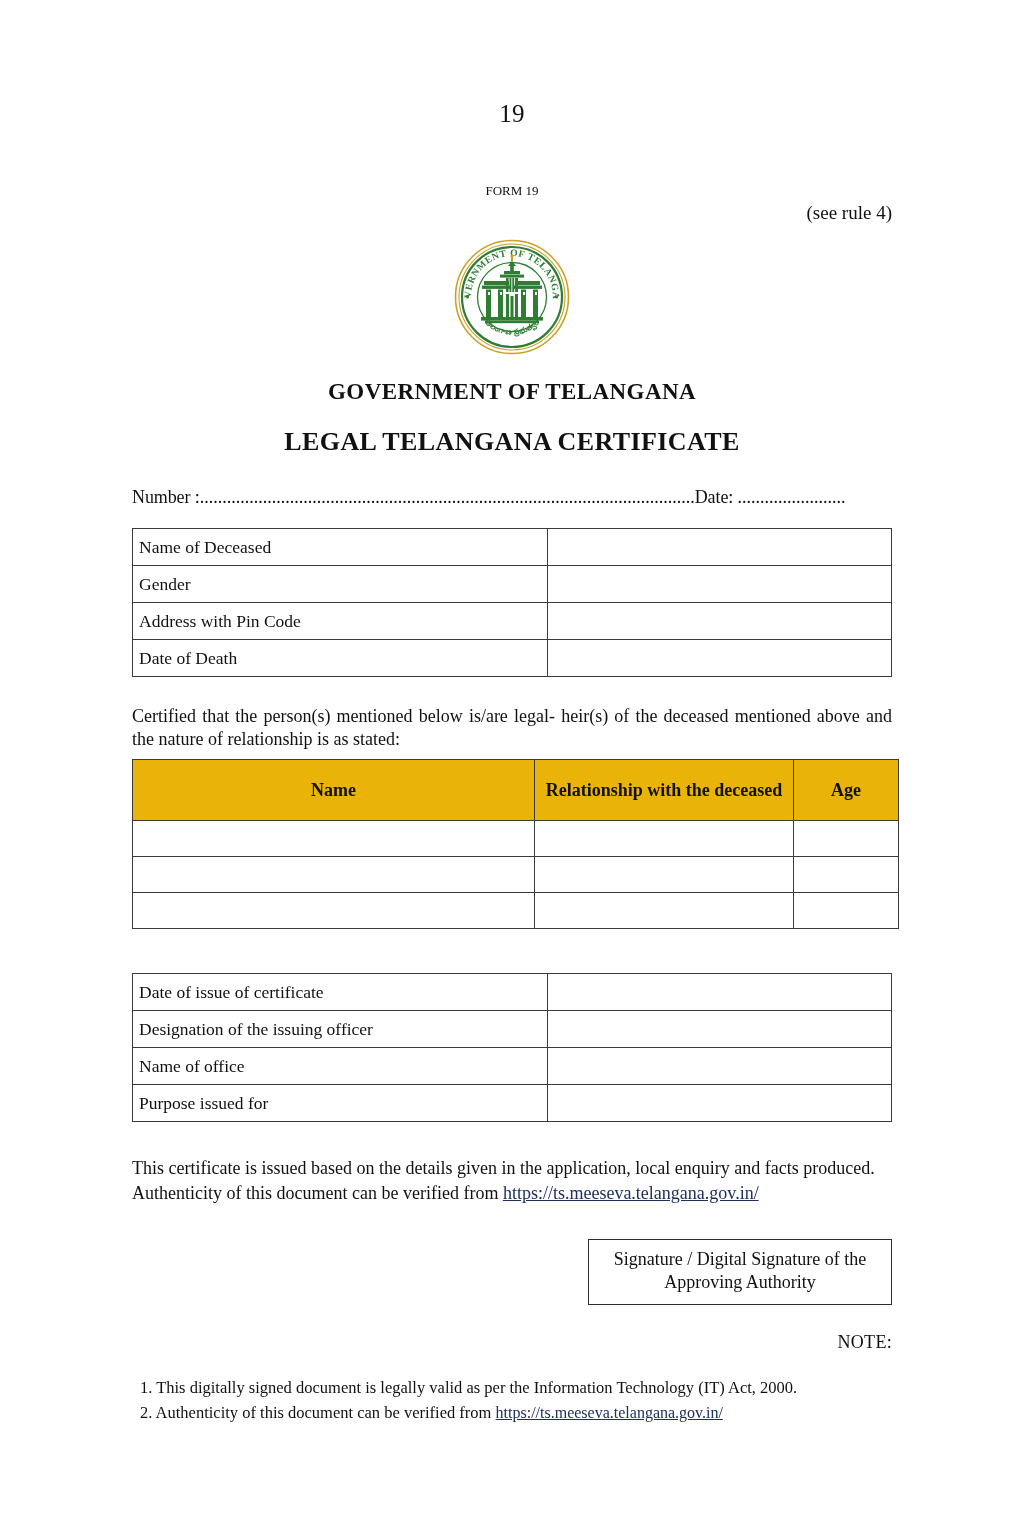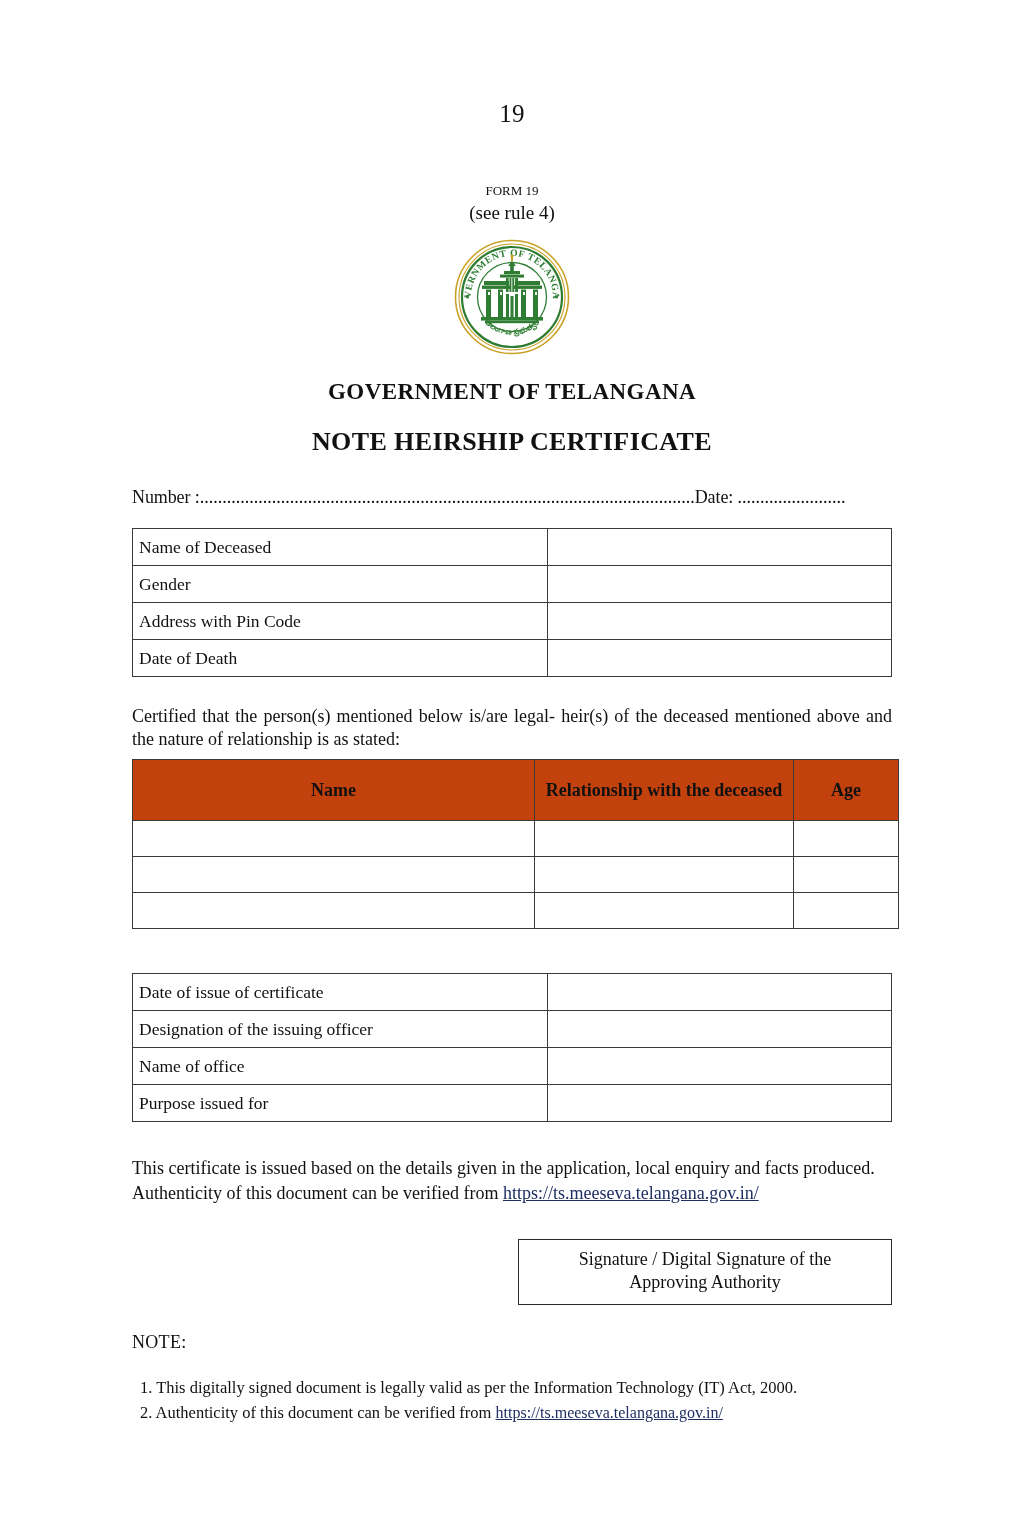--- a/index.html
+++ b/index.html
@@ -30,21 +30,21 @@
     padding-top: 100px;
     letter-spacing: 0.2px;
   }
   .form-no {
     text-align: center;
     font-size: 13px;
     margin-top: 54px;
     line-height: 1.35;
   }
   .form-rule {
-    text-align: center;
+    text-align: right;
     font-size: 19px;
     line-height: 1.35;
   }
 
   
   .emblem-wrap {
     display: flex;
     justify-content: center;
     margin-top: 14px;
   }
@@ -106,21 +106,21 @@
   }
 
   table.heirs {
     width: 100%;
     border-collapse: collapse;
     table-layout: fixed;
     margin-top: 8px;
   }
   table.heirs th {
     border: 1px solid #3a3a3a;
-    background: #c2410c;
+    background: #eab308;
     font-weight: bold;
     font-size: 18px;
     text-align: center;
     height: 56px;
     padding: 2px 6px;
     line-height: 1.25;
   }
   table.heirs td {
     border: 1px solid #3a3a3a;
     height: 31px;
@@ -143,31 +143,31 @@
     color: #1f2f62;
   }
 
   
   .sig-row {
     display: flex;
     justify-content: flex-end;
     margin-top: 34px;
   }
   .sig-box {
-    width: 374px;
+    width: 304px;
     border: 1px solid #2c2c2c;
     text-align: center;
     font-size: 18px;
     line-height: 1.3;
     padding: 8px 6px 9px;
     box-sizing: border-box;
   }
 
   .note-head {
-    text-align: left;
+    text-align: right;
     font-size: 18px;
     margin-top: 27px;
     letter-spacing: 0.3px;
   }
   .notes {
     margin-top: 22px;
     padding-left: 8px;
   }
   .note-item {
     font-size: 16.5px;
@@ -234,21 +234,21 @@
         </g>
         <g fill="#c9a227">
           <rect x="57" y="18" width="2" height="4"></rect>
           <circle cx="58" cy="17" r="1.6"></circle>
         </g>
       </svg>
     </div>
   </div>
 
   <div class="gov-title">GOVERNMENT OF TELANGANA</div>
-  <div class="cert-title">NOTE HEIRSHIP CERTIFICATE</div>
+  <div class="cert-title">LEGAL TELANGANA CERTIFICATE</div>
 
   <div class="numdate">
     <span>Number :</span><span class="dots-a">..............................................................................................................</span><span>Date:</span> <span class="dots-a">........................</span>
   </div>
 
   <table class="grid">
     <tbody>
       <tr>
         <td class="label">Name of Deceased</td>
         <td></td>

